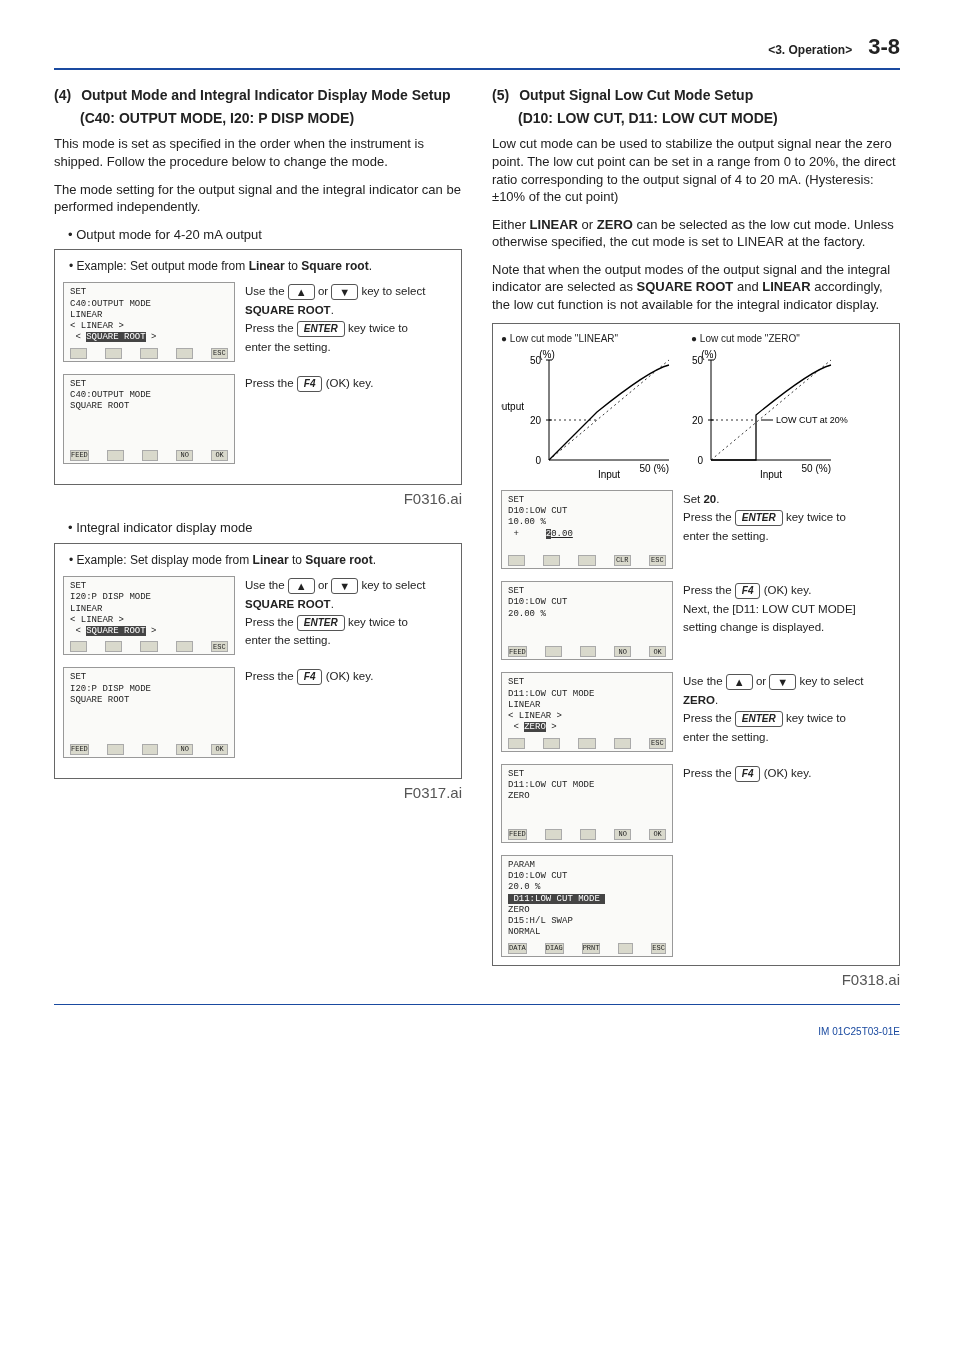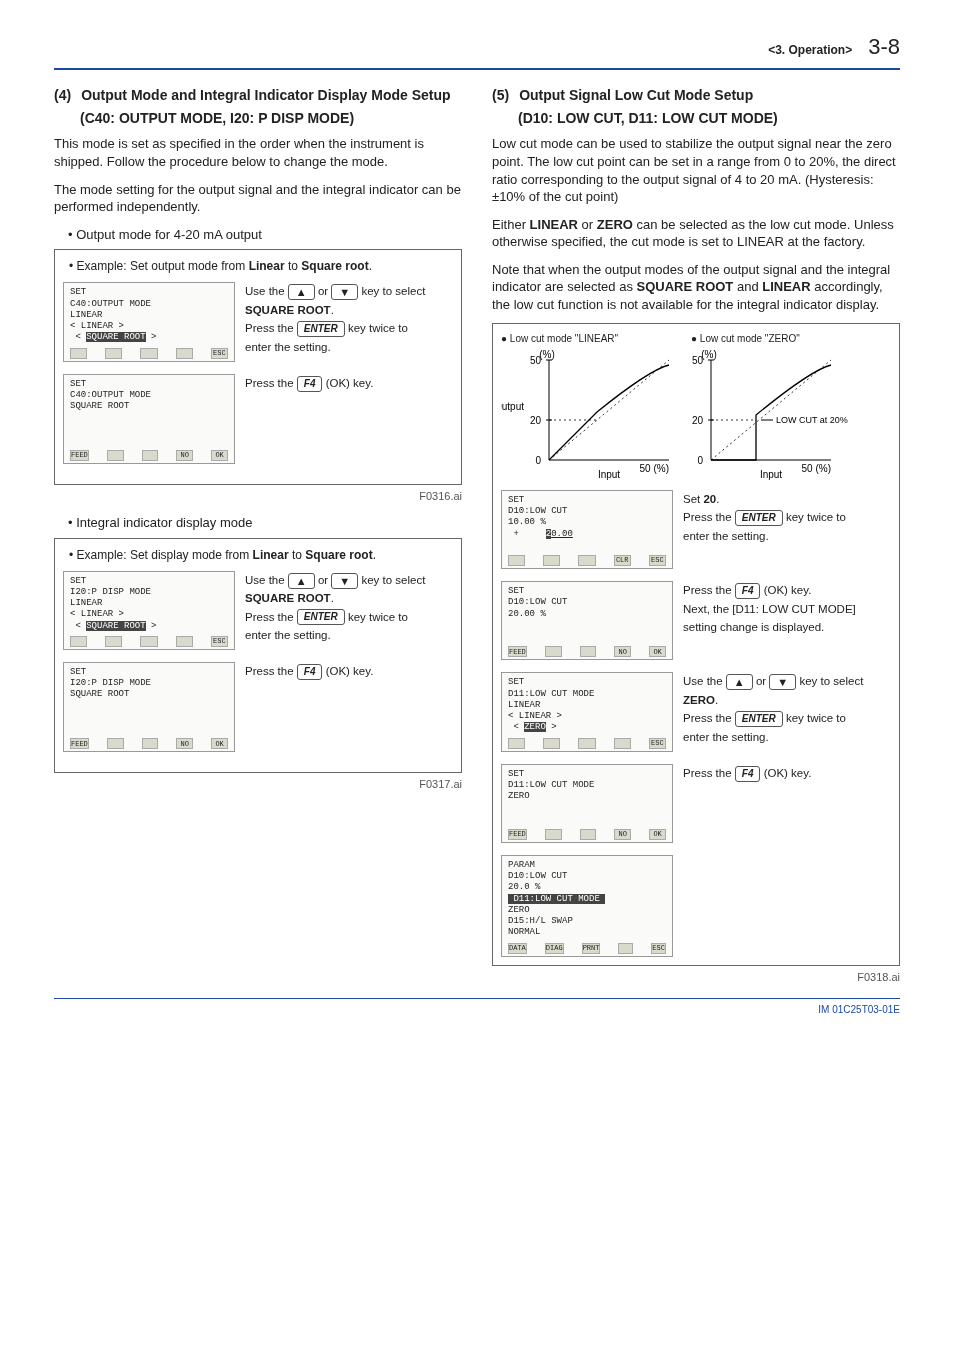--- a/index.html
+++ b/index.html
@@ -1,39 +1,39 @@
 <!DOCTYPE html>
 <html><head>
 <meta charset="utf-8">
 <style>
 * { box-sizing: border-box; margin: 0; padding: 0; }
 body { font-family: Arial, Helvetica, sans-serif; font-size: 13px; color: #222; background: #fff; width: 954px; margin: 0 auto; padding: 32px 54px 20px; line-height: 1.35; }
 .header-row { display: flex; justify-content: flex-end; align-items: baseline; gap: 16px; }
 .chapter { font-size: 12px; font-weight: bold; }
-.pagenum { font-size: 22px; font-weight: normal; }
+.pagenum { font-size: 22px; font-weight: bold; }
 .hr { border-top: 2px solid #1a4aa0; margin: 6px 0 16px; }
 .cols { display: flex; gap: 30px; }
 .col { flex: 1; min-width: 0; }
 .h-sec { display: flex; gap: 10px; font-weight: bold; font-size: 14px; margin-bottom: 4px; }
 .h-sub { font-weight: bold; font-size: 14px; margin-left: 26px; margin-bottom: 8px; }
 .h-sub2 { font-weight: bold; font-size: 14px; margin-left: 26px; margin-bottom: 8px; }
 p { margin-bottom: 10px; }
 .bullet { margin: 6px 0 6px 14px; }
 .figbox { border: 1px solid #666; padding: 8px 24px 8px 8px; margin-bottom: 4px; font-size: 12px; }
 .example-title { text-align: left; margin: 0 0 8px 6px; }
 .lcd { border: 1px solid #999; background: #fafaf8; padding: 4px 6px 2px; font-family: "Courier New", monospace; font-size: 9px; line-height: 1.25; width: 172px; position: relative; margin-bottom: 6px; }
 .lcd .sel { background: #444; color: #fff; display: inline; }
 .beside { display: flex; gap: 10px; align-items: flex-start; margin-bottom: 6px; }
 .beside .txt { font-size: 11.5px; flex: 1; line-height: 1.6; }
 .btnrow { display: flex; gap: 18px; margin-top: 4px; }
 .sbtn { background: #d9d9cc; border: 1px solid #aaa; font-size: 7px; width: 26px; height: 11px; display: flex; align-items: center; justify-content: center; font-family: "Courier New", monospace; }
 .keycap { display: inline-block; border: 1px solid #555; border-radius: 3px; padding: 0 6px; font-size: 10px; height: 16px; line-height: 14px; vertical-align: middle; font-weight: bold; font-style: italic; }
 .keycap.ic { font-style: normal; font-size: 11px; padding: 0 7px; }
-.ficode { text-align: right; font-size: 11px; color: #555; margin-bottom: 10px; }
-.footer { text-align: right; font-size: 10px; color: #1a4aa0; margin-top: 4px; }
+.ficode { text-align: right; font-size: 15px; color: #555; margin-bottom: 10px; }
+.footer { text-align: right; font-size: 10px; color: #1a4aa0; margin-top: 20px; }
 svg { display: block; }
 </style>
 </head>
 <body>
 
 <div class="header-row">
   <span class="chapter">&lt;3. Operation&gt;</span>
   <span class="pagenum">3-8</span>
 </div>
 <div class="hr"></div>

